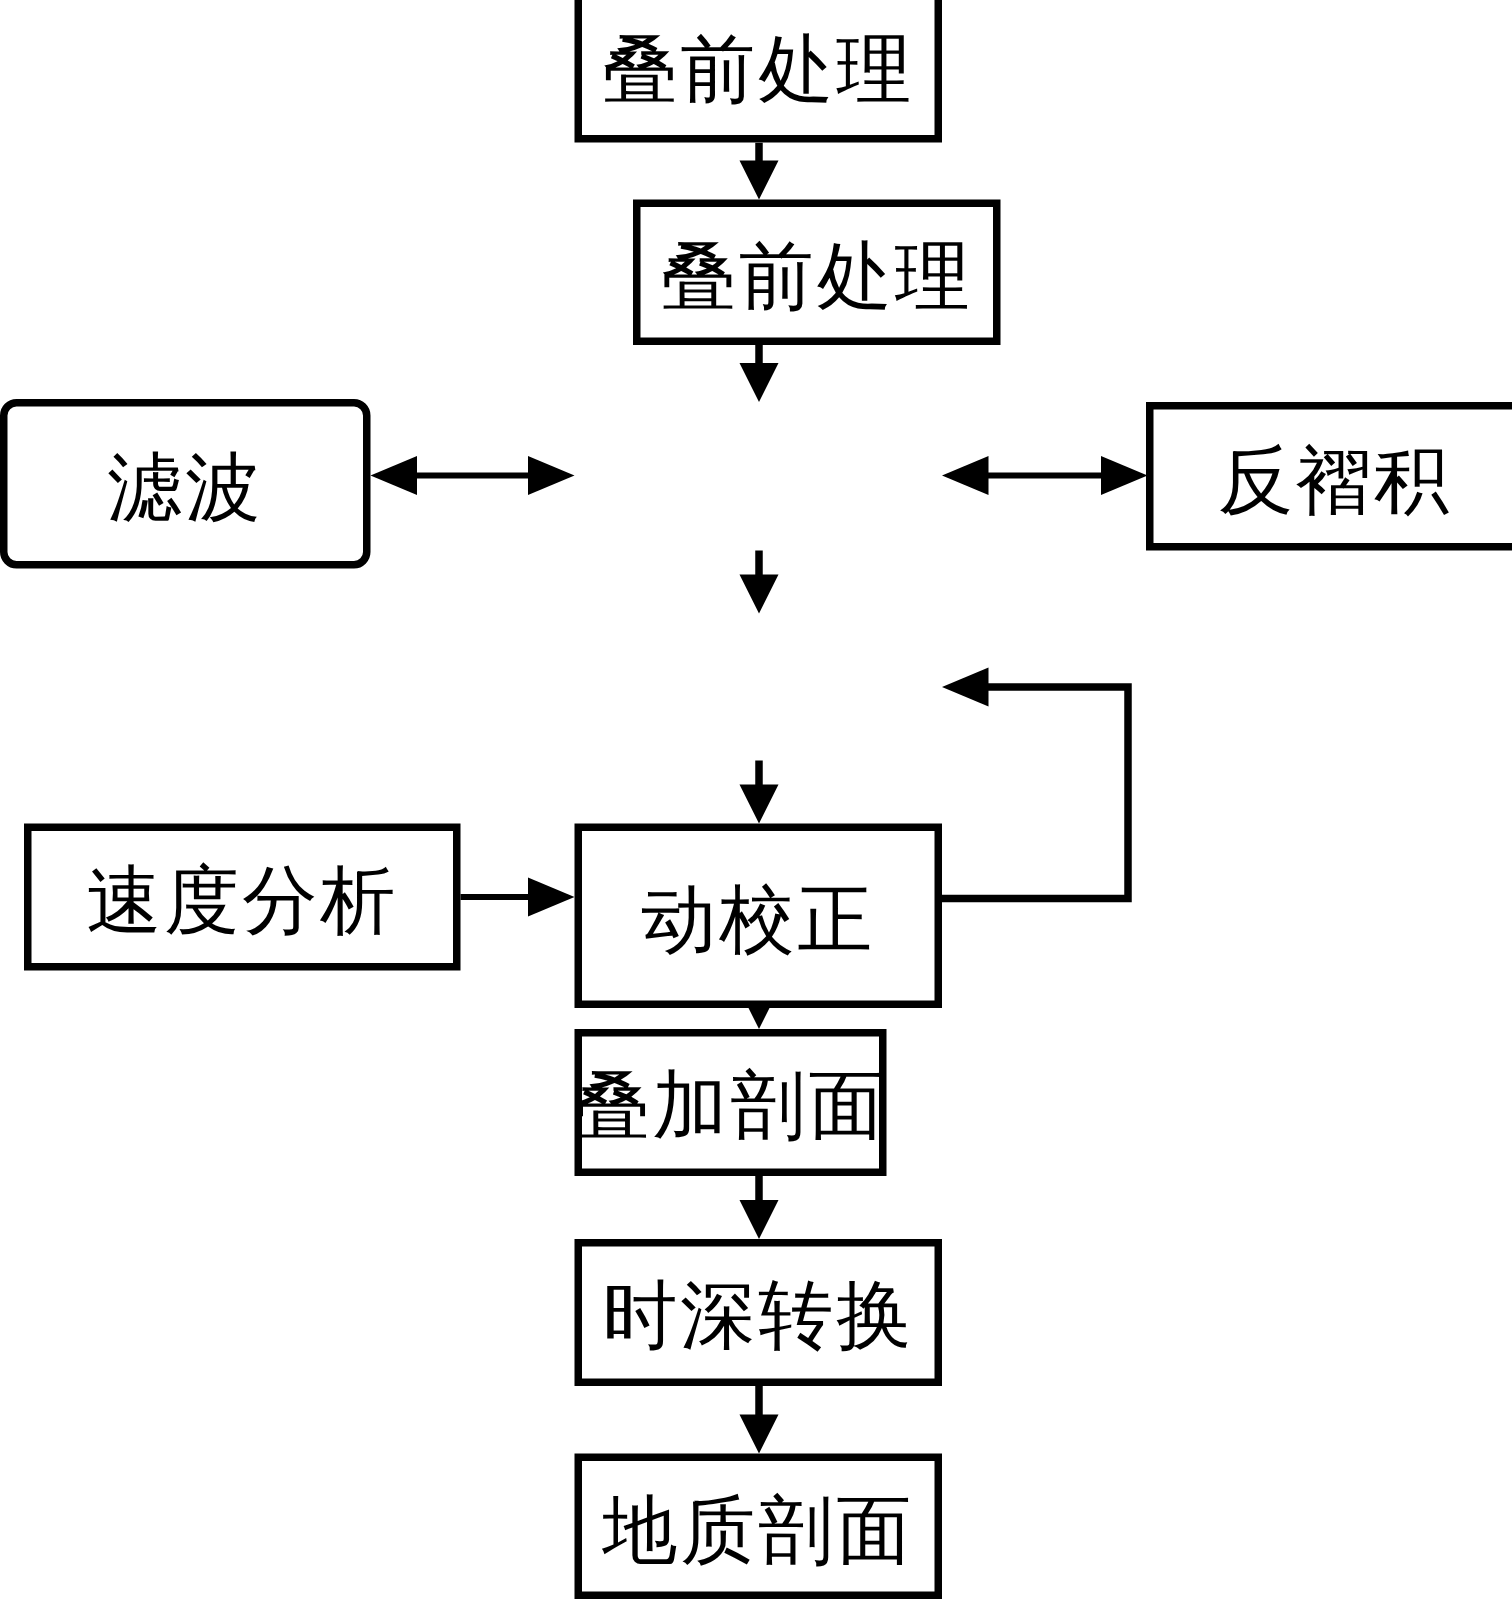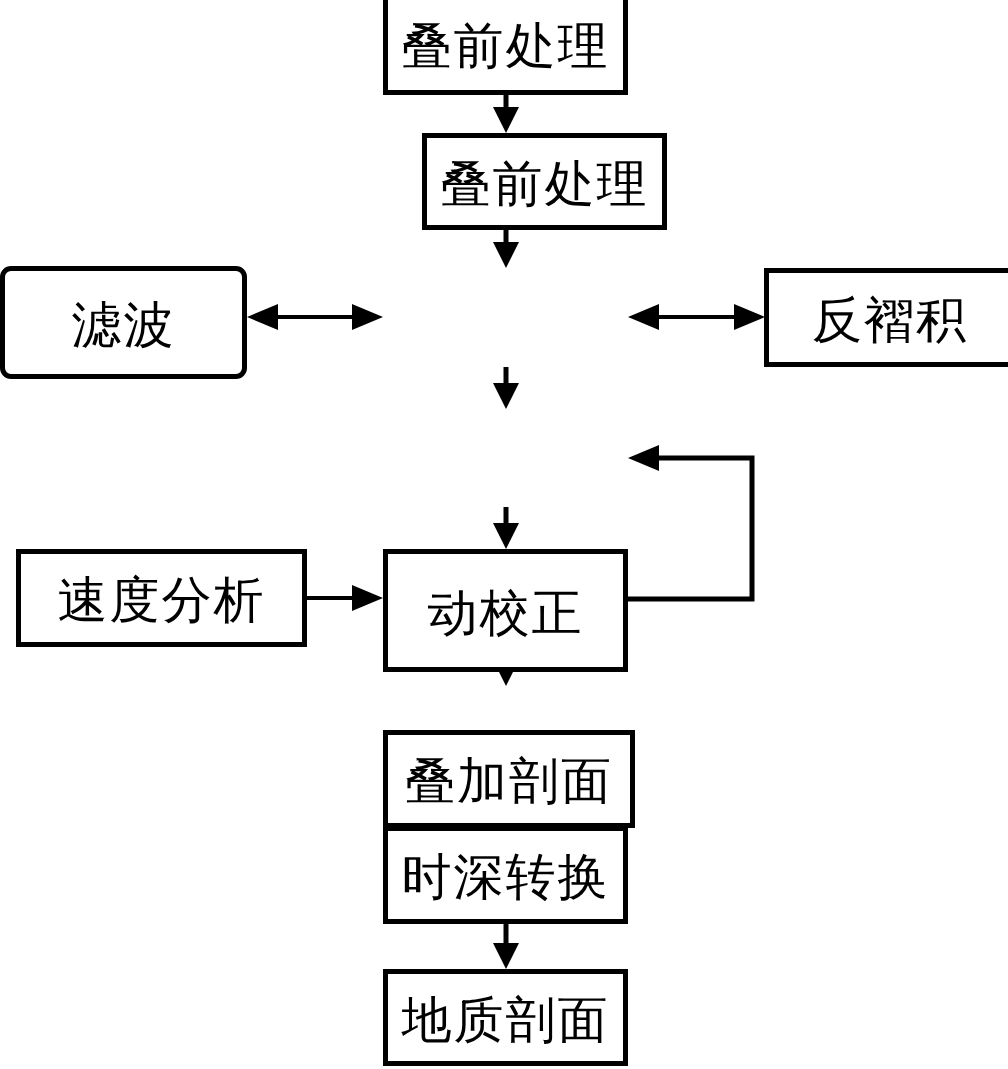--- a/index.html
+++ b/index.html
@@ -102,21 +102,21 @@
 
   <div class="node" style="left:383px; top:-8px;  width:245px; height:103px;">
     <span>叠前处理</span>
   </div>
   <div class="node" style="left:383px; top:133px; width:245px; height:97px;margin-left:39px;">
     <span>叠前处理</span>
   </div>
   <div class="node" style="left:383px; top:549px; width:245px; height:123px;">
     <span>动校正</span>
   </div>
-  <div class="node" style="left:383px; top:686px; width:252px; height:98px;margin-top:44px;">
+  <div class="node" style="left:383px; top:686px; width:208px; height:98px;">
     <span>叠加剖面</span>
   </div>
   <div class="node" style="left:383px; top:826px; width:245px; height:98px;justify-content:center;">
     <span>时深转换</span>
   </div>
   <div class="node" style="left:383px; top:969px; width:245px; height:97px;">
     <span>地质剖面</span>
   </div>
 
   <div class="node" style="left:0px;   top:266px; width:247px; height:113px;border-radius:11px;">

